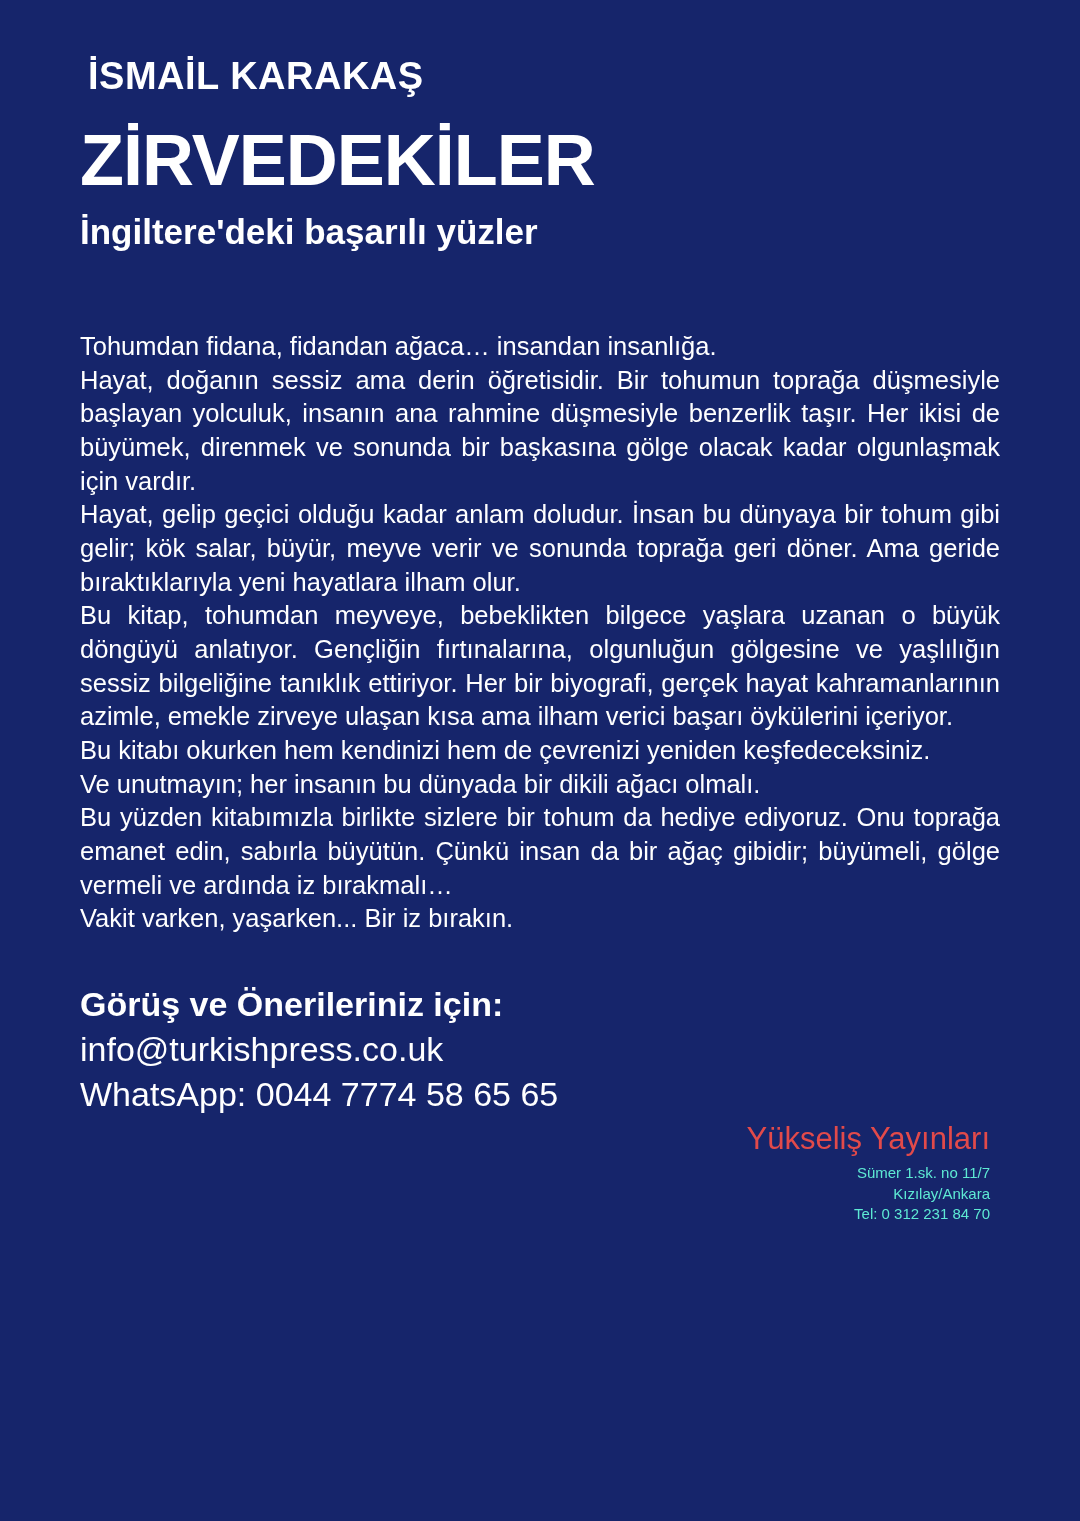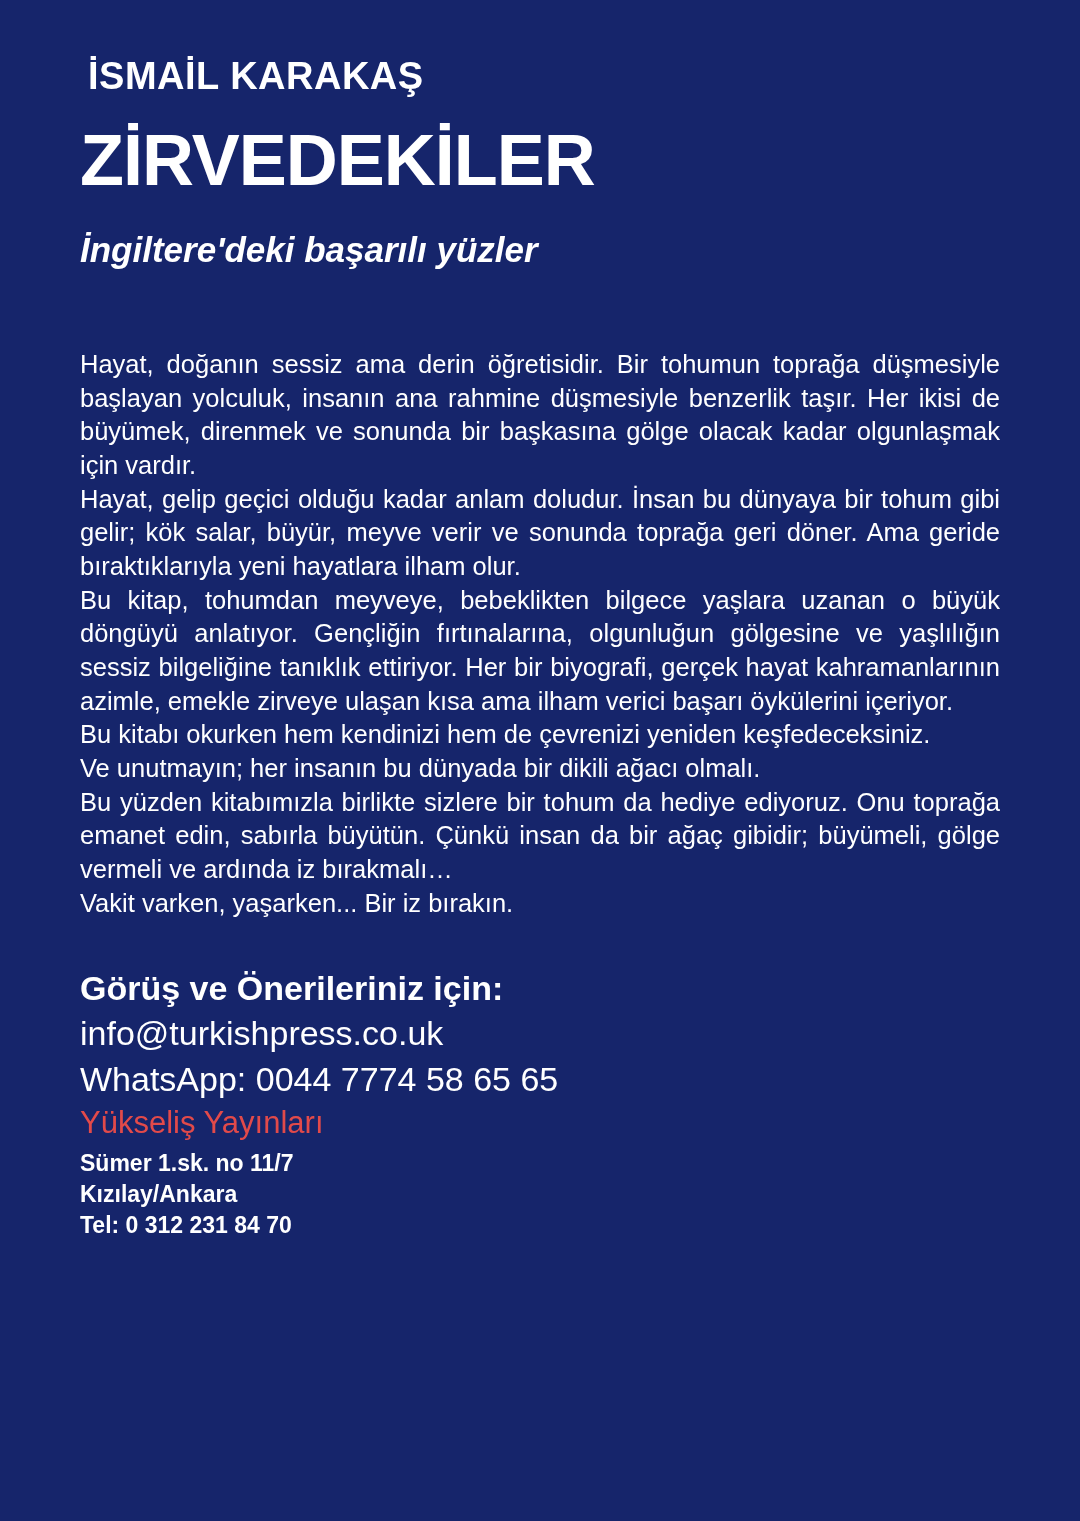--- a/index.html
+++ b/index.html
@@ -30,29 +30,28 @@
     font-size: 38px;
     font-weight: bold;
     letter-spacing: 0.5px;
     margin: 8px 0 0 8px;
     line-height: 1.1;
   }
   .title {
     font-size: 72px;
     font-weight: bold;
     letter-spacing: -1px;
-    margin: 26px 0 18px 0;
+    margin: 26px 0 0 0;
     line-height: 1.0;
   }
   .subtitle {
     font-size: 35px;
     font-weight: bold;
     margin: 16px 0 0 0;
     line-height: 1.15;
-    font-style: italic;
   }
   .blurb {
     margin-top: 78px;
     font-size: 25.5px;
     line-height: 1.32;
     text-align: justify;
     text-justify: inter-word;
     font-weight: 400;
     color: #ffffff;
   }
@@ -64,48 +63,48 @@
     font-size: 34px;
     line-height: 1.33;
   }
   .contact .lead {
     font-weight: bold;
   }
   .spacer {
     flex: 1 1 auto;
   }
   .publisher {
-    text-align: left;
+    text-align: right;
     line-height: 1.35;
     padding-right: 10px;
     padding-bottom: 90px;
   }
   .publisher .pub-name {
     color: #e24a4a;
     font-size: 31px;
     margin-bottom: 4px;
   }
   .publisher .pub-line {
-    font-size: 23px;
-    color: #ffffff;
-    font-weight: bold;
+    font-size: 15px;
+    color: #5eead4;
   }
 </style>
 </head>
 <body>
 
 <div class="page">
 
   <div class="author">İSMAİL KARAKAŞ</div>
 
   <div class="title">ZİRVEDEKİLER</div>
 
   <div class="subtitle">İngiltere'deki başarılı yüzler</div>
 
   <div class="blurb">
+    <p>Tohumdan fidana, fidandan ağaca… insandan insanlığa.</p>
     <p>Hayat, doğanın sessiz ama derin öğretisidir. Bir tohumun toprağa düşmesiyle başlayan yolculuk, insanın ana rahmine düşmesiyle benzerlik taşır. Her ikisi de büyümek, direnmek ve sonunda bir başkasına gölge olacak kadar olgunlaşmak için vardır.</p>
     <p>Hayat, gelip geçici olduğu kadar anlam doludur. İnsan bu dünyaya bir tohum gibi gelir; kök salar, büyür, meyve verir ve sonunda toprağa geri döner. Ama geride bıraktıklarıyla yeni hayatlara ilham olur.</p>
     <p>Bu kitap, tohumdan meyveye, bebeklikten bilgece yaşlara uzanan o büyük döngüyü anlatıyor. Gençliğin fırtınalarına, olgunluğun gölgesine ve yaşlılığın sessiz bilgeliğine tanıklık ettiriyor. Her bir biyografi, gerçek hayat kahramanlarının azimle, emekle zirveye ulaşan kısa ama ilham verici başarı öykülerini içeriyor.</p>
     <p>Bu kitabı okurken hem kendinizi hem de çevrenizi yeniden keşfedeceksiniz.</p>
     <p>Ve unutmayın; her insanın bu dünyada bir dikili ağacı olmalı.</p>
     <p>Bu yüzden kitabımızla birlikte sizlere bir tohum da hediye ediyoruz. Onu toprağa emanet edin, sabırla büyütün. Çünkü insan da bir ağaç gibidir; büyümeli, gölge vermeli ve ardında iz bırakmalı…</p>
     <p>Vakit varken, yaşarken... Bir iz bırakın.</p>
   </div>
 
   <div class="contact">

